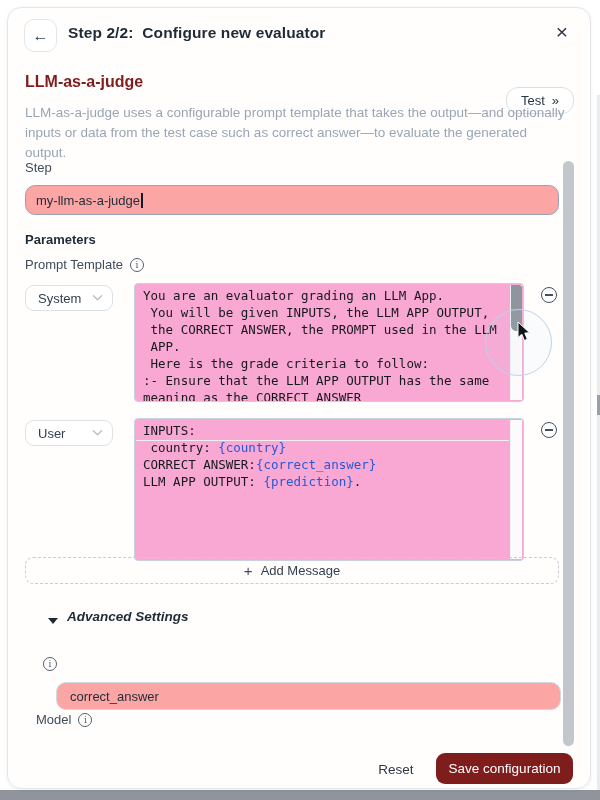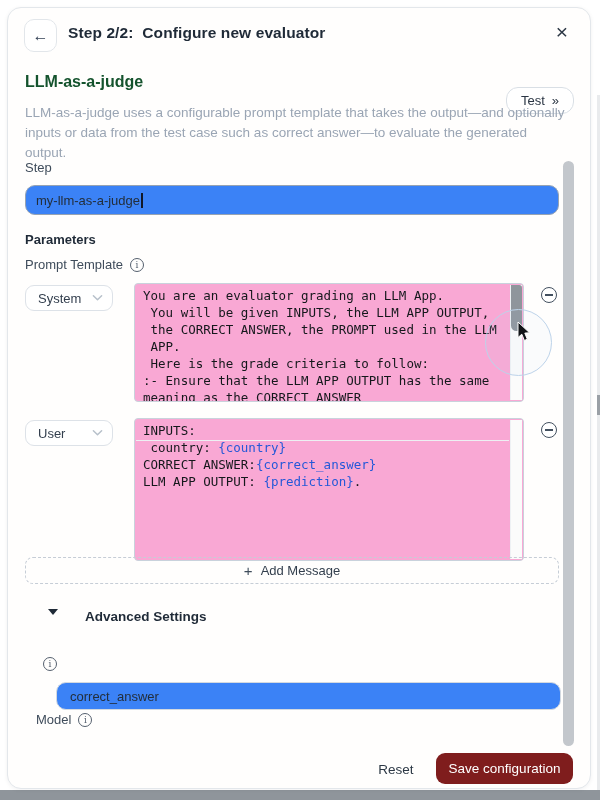--- a/index.html
+++ b/index.html
@@ -31,34 +31,34 @@
     left: 16px; top: 11px; width: 33px; height: 33px;
     border: 1px solid #e2e6ea; border-radius: 10px; background: #fff;
     display: flex; align-items: center; justify-content: center;
     font-size: 16px; color: #334155; cursor: pointer;
   }
   .dlg-title { left: 60px; top: 16px; font-size: 15.5px; font-weight: 700; color: #1f2a37; white-space: pre; letter-spacing: .1px; }
   .close-btn { left: 541px; top: 11px; width: 26px; height: 26px; display: flex; align-items: center; justify-content: center;
     font-size: 21px; color: #2b3644; cursor: pointer; background: none; border: none; }
 
   
-  .eval-title { left: 17px; top: 65px; font-size: 16px; font-weight: 700; color: #14532d; }
+  .eval-title { left: 17px; top: 65px; font-size: 16px; font-weight: 700; color: #7f1d1d; }
   .test-btn {
     left: 498px; top: 63px; width: 68px; height: 27px;
     border: 1px solid #d9dfe5; border-radius: 12px; background: #fff;
     display: flex; align-items: center; justify-content: center; gap: 7px;
     font-size: 13px; color: #2b3644; cursor: pointer; margin-top: 16px;
   }
   .eval-desc { left: 17px; top: 95px; width: 545px; font-size: 13.5px; line-height: 20px; color: #9aa5b4; }
 
   
   .field-label { font-size: 13px; color: #3f4c5b; display: flex; align-items: center; }
   .bold-label { font-size: 13px; font-weight: 700; color: #1f2a37; }
   .text-input {
-    background: #3b82f6; border-radius: 10px; border: 1px solid #cbd3dc;
+    background: #fca5a5; border-radius: 10px; border: 1px solid #cbd3dc;
     font-size: 13px; color: #232e3a; display: flex; align-items: center; padding: 0 10px;
   }
   .name-input { left: 17px; top: 177px; width: 534px; height: 30px; border-color: #97a3b2; }
   .caret { display: inline-block; width: 1.5px; height: 15px; background: #111827; margin-left: 1px; }
 
   .info-icon {
     display: inline-flex; align-items: center; justify-content: center;
     width: 14px; height: 14px; border: 1.2px solid #55606e; border-radius: 50%;
     font-size: 9px; color: #55606e; margin-left: 7px;
     font-family: "DejaVu Serif", serif; font-style: normal;
@@ -101,21 +101,21 @@
   
   .add-msg-btn {
     left: 17px; top: 549px; width: 534px; height: 27px;
     border: 1px dashed #c6cdd6; border-radius: 8px; background: transparent;
     display: flex; align-items: center; justify-content: center; gap: 8px;
     font-size: 13px; color: #333f4d; cursor: pointer;
   }
   .plus-glyph { font-size: 15px; color: #3f4c5b; }
 
   
-  .adv-toggle { left: 40px; top: 601px; display: flex; align-items: flex-start; gap: 27px; cursor: pointer; }
+  .adv-toggle { left: 40px; top: 601px; display: flex; align-items: flex-end; gap: 9px; cursor: pointer; font-style: italic; }
   .caret-down { width: 0; height: 0; border-left: 5px solid transparent; border-right: 5px solid transparent; border-top: 6px solid #1f2a37; }
   .adv-label { font-size: 13.5px; font-weight: 600; color: #1f2a37; }
 
   .exp-input { left: 48px; top: 674px; width: 505px; height: 28px; border-color: #d3d9e0; padding-left: 13px; }
 
   
   .reset-btn { left: 356px; top: 747px; width: 64px; height: 29px; background: none; border: none;
     font-size: 13.5px; color: #2c3845; cursor: pointer; font-family: inherit; }
   .save-btn {
     left: 428px; top: 745px; width: 137px; height: 31px; border: none; border-radius: 9px;

